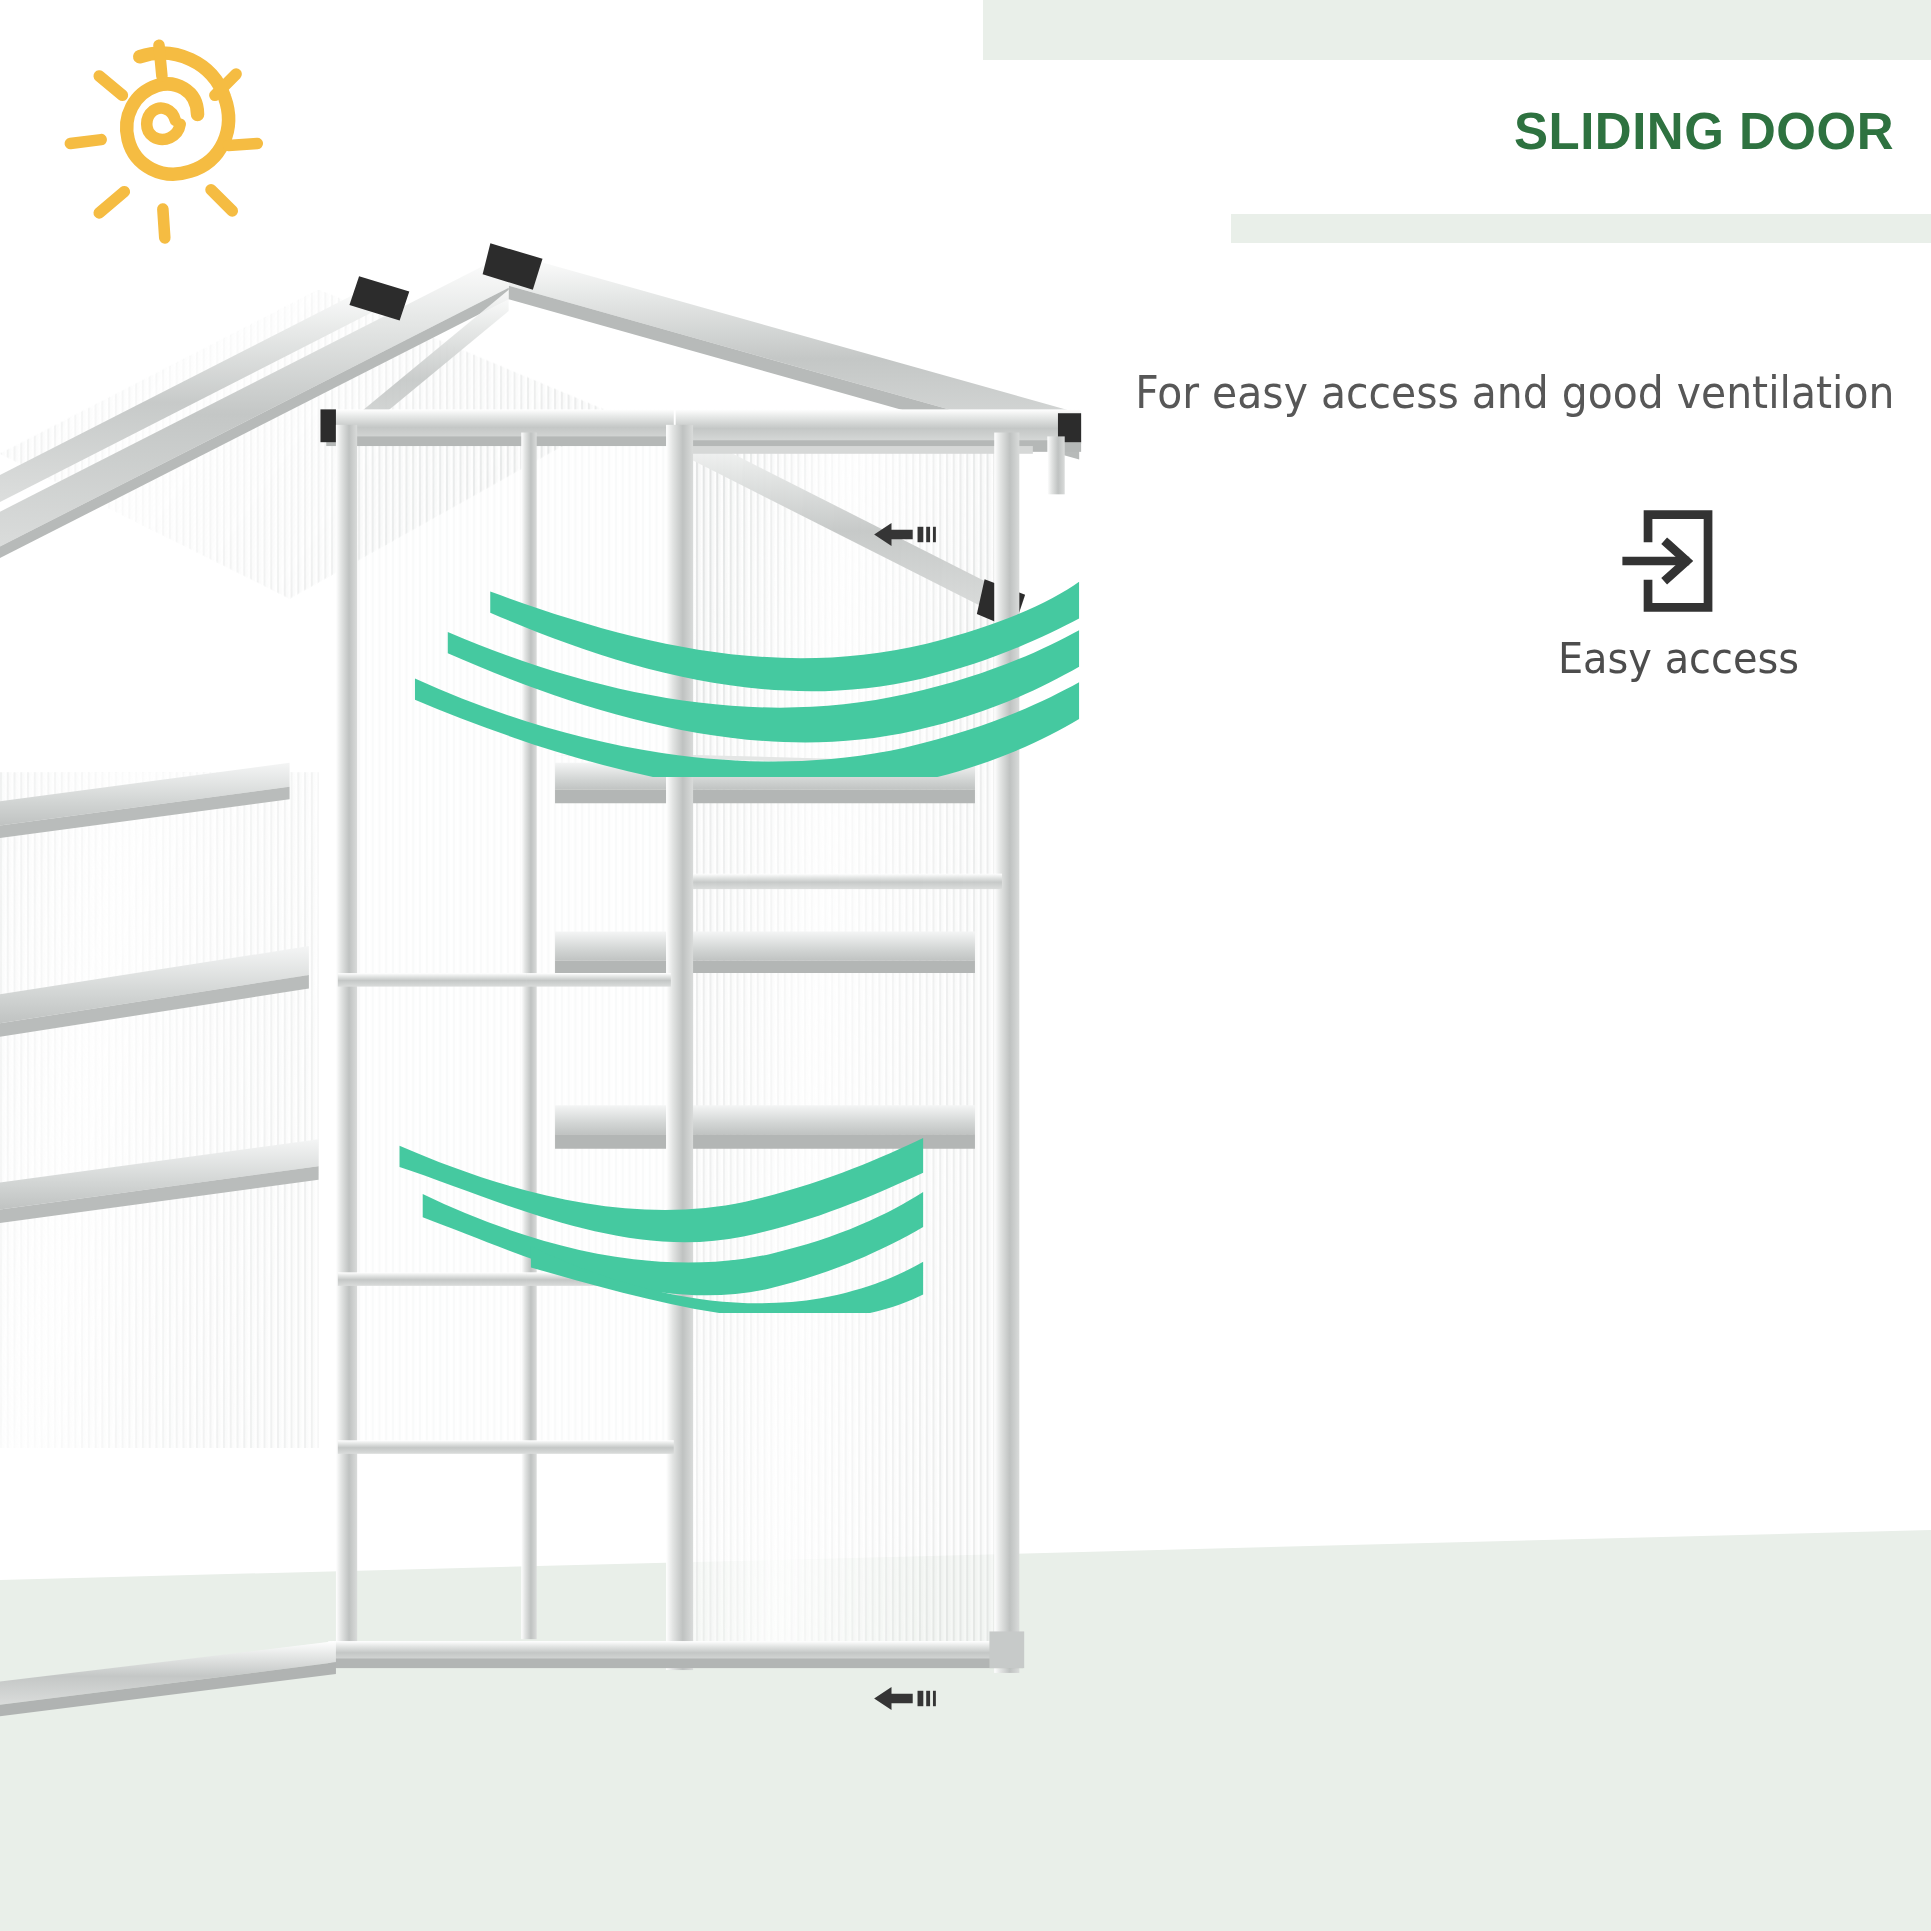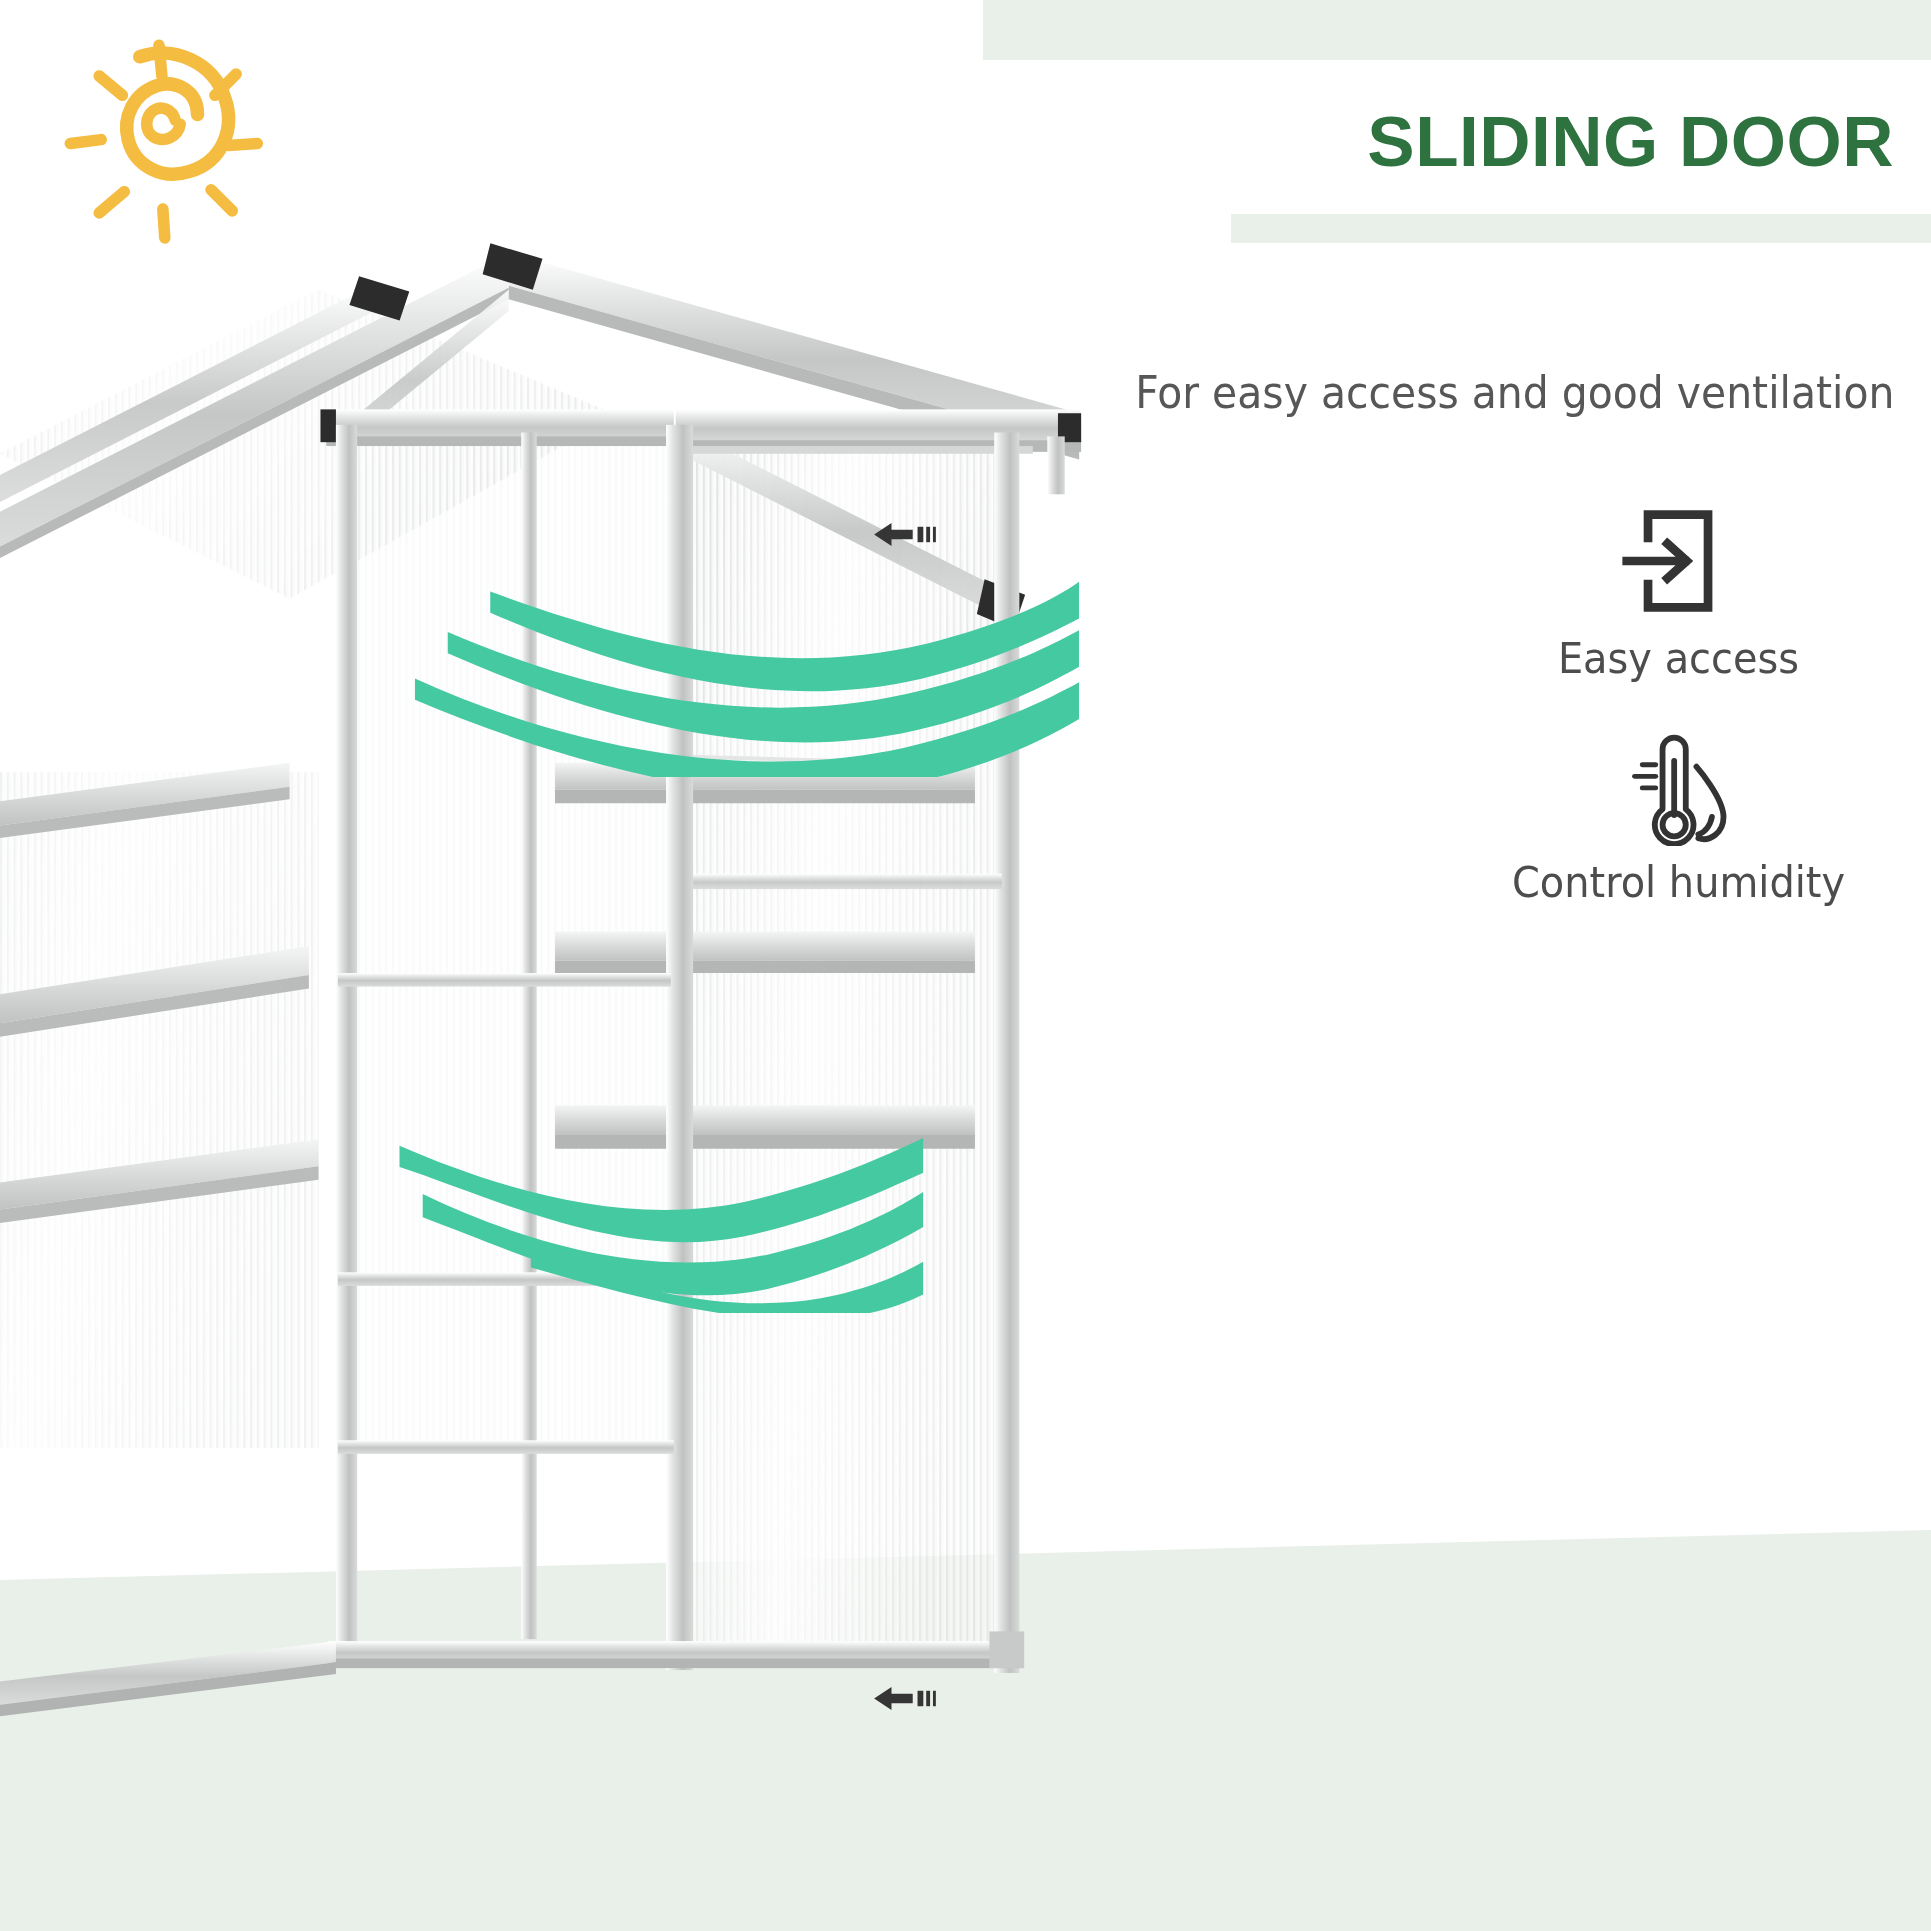--- a/index.html
+++ b/index.html
@@ -9,21 +9,21 @@
   
   .band-top{position:absolute;left:983px;top:0;width:948px;height:60px;background:#e9efe9;}
   .band-sub{position:absolute;left:1231px;top:214px;width:700px;height:29px;background:#e9efe9;}
   .ground{position:absolute;left:0;top:1530px;width:1931px;height:401px;background:#e9efe9;
           clip-path:polygon(0 50px,1931px 0,1931px 401px,0 401px);}
 
   
   .sun{position:absolute;left:53px;top:39px;width:212px;height:208px;}
 
   
-  .title{position:absolute;right:37px;top:106px;color:#2e7240;font-size:71px;font-weight:bold;
+  .title{position:absolute;right:37px;top:106px;color:#2e7240;font-size:51px;font-weight:bold;
          letter-spacing:0.5px;line-height:1;text-align:center;white-space:nowrap;
          font-family:"Liberation Sans",sans-serif;}
   .subtitle{position:absolute;right:37px;top:367px;color:#575757;font-size:44px;font-weight:400;
             text-align:right;white-space:nowrap;transform:scaleX(.93);transform-origin:right center;
             font-family:"DejaVu Sans",sans-serif;}
 
   
   .features{position:absolute;right:45px;top:502px;width:415px;}
   .feature{position:relative;width:100%;text-align:center;margin-bottom:44px;}
   .feat-icon{height:118px;display:flex;align-items:center;justify-content:center;}
@@ -266,33 +266,16 @@
             <polyline points="30,38 30,14 92,14 92,110 30,110 30,86"></polyline>
             <line x1="8" y1="62" x2="68" y2="62"></line>
             <polyline points="50,44 70,62 50,80"></polyline>
           </g>
         </svg>
       </div>
       <div class="feat-label">Easy access</div>
     </div>
 
 
-    <div class="feature">
-      <div class="feat-icon">
-        <svg width="120" height="120" viewBox="0 0 124 124" xmlns="http://www.w3.org/2000/svg">
-          <g fill="none" stroke="#333333" stroke-width="6" stroke-linecap="round" stroke-linejoin="round">
-            <path d="M45,86 L45,24 A12,12 0 0 1 69,24 L69,86 A20,20 0 1 1 45,86 Z"></path>
-            <line x1="57" y1="36" x2="57" y2="92"></line>
-            <circle cx="57" cy="102" r="12"></circle>
-            <line x1="24" y1="40" x2="38" y2="40" stroke-width="5"></line>
-            <line x1="16" y1="52" x2="38" y2="52" stroke-width="5"></line>
-            <line x1="24" y1="64" x2="38" y2="64" stroke-width="5"></line>
-            <path d="M80,42 C80,42 108,74 108,94 C108,110 94,120 82,116"></path>
-            <path d="M96,94 C94,104 88,110 82,112"></path>
-          </g>
-        </svg>
-      </div>
-      <div class="feat-label">Control humidity</div>
-    </div>
 
   </div>
 </div>
 
 
 </body></html>

